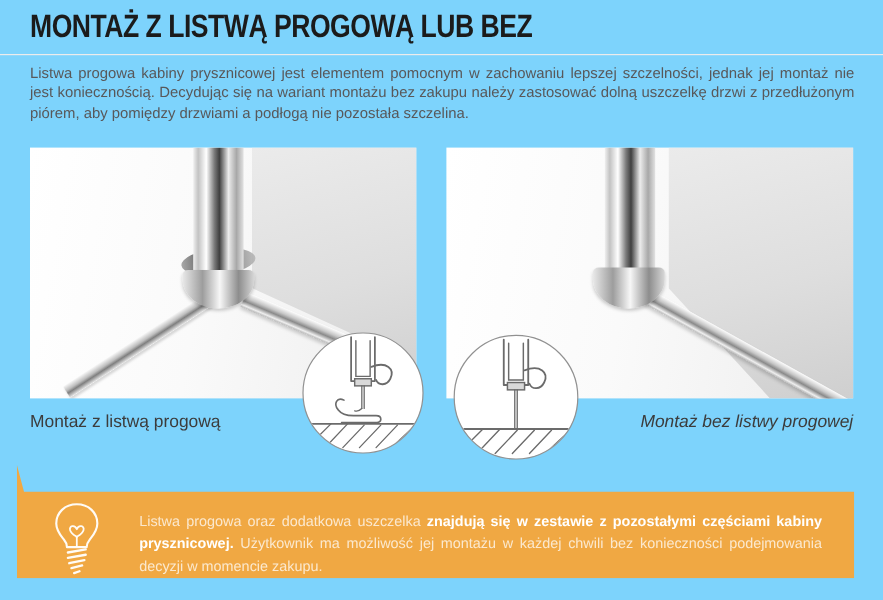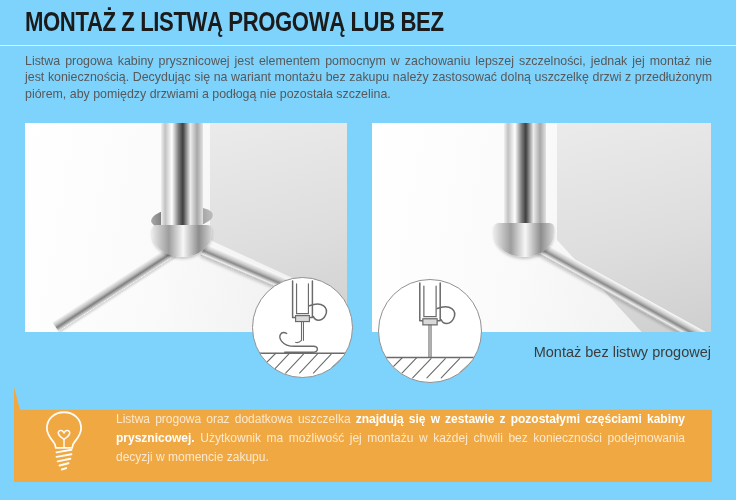--- a/index.html
+++ b/index.html
@@ -52,35 +52,35 @@
   .foot { position:absolute;
     border-radius:5px 5px 30px 30px / 4px 4px 24px 24px;
     background:linear-gradient(90deg,#e9e9e9 0%,#9d9d9d 28%,#f7f7f7 52%,#8d8d8d 78%,#d8d8d8 100%);
     box-shadow:0 2px 3px rgba(0,0,0,0.2); }
   .photo-left  .foot { left:127px; top:102px; width:60px; height:32px; }
   .photo-right .foot { left:122px; top:100px; width:60px; height:34px; }
 
   
   .caption { position:absolute; top:344px; font-size:14.5px; color:#3c3c3c; }
   .caption-left  { left:25px; }
-  .caption-right { right:25px; text-align:right; }
+  .caption-right { right:25px; text-align:right;font-style:italic; }
 
   
   .diagram-circle { position:absolute; background:#fff; border:1px solid #919191;
     border-radius:50%; overflow:hidden; z-index:5; }
   .diagram-circle.dc-left  { left:252px; top:277px; width:101px; height:101px; }
   .diagram-circle.dc-right { left:378px; top:279px; width:104px; height:104px; }
   .diagram-circle svg { width:100%; height:100%; display:block; }
 
   
   .note-banner { position:absolute; left:14px; top:387px; width:698px; height:95px;
     background:#F0A843;
     clip-path:polygon(0 0, 6px 24%, 100% 24%, 100% 100%, 0 100%); }
   .note-inner { position:absolute; left:0; top:23px; right:0; bottom:0;
-    display:flex; align-items:flex-start; }
+    display:flex; align-items:flex-end; }
   .bulb-wrap { flex:0 0 auto; margin-left:27px; width:46px; height:64px; }
   .bulb-wrap svg { width:100%; height:100%; display:block; }
   .note-text { flex:1 1 auto; margin-left:29px; margin-right:27px;
     font-size:12px; line-height:19px; text-align:justify;
     color:rgba(255,255,255,0.74); }
   .note-text .b { color:#ffffff; font-weight:bold; }
 </style>
 </head>
 <body>
 
@@ -143,20 +143,21 @@
         </g>
         <path d="M40,3 V40 M60,3 V40 M40,40 H44 M60,40 H56"></path>
         <path d="M44,6 V36 H56 V6" stroke-width="1.2"></path>
         <rect x="43" y="38" width="14" height="6" fill="#d9d9d9" stroke-width="1.2"></rect>
         <path d="M57,28 C70,23 77,30 73,38 C70,44 63,44 61,39"></path>
         <path d="M49,44 V76 M51,44 V76" stroke-width="1.1"></path>
       </g>
     </svg>
   </div>
 
+  <div class="caption caption-left">Montaż z listwą progową</div>
   <div class="caption caption-right">Montaż bez listwy progowej</div>
 
   <div class="note-banner">
     <div class="note-inner">
       <div class="bulb-wrap">
         <svg viewBox="0 0 60 86">
           <g stroke="rgba(255,255,255,0.95)" fill="none" stroke-width="2.4" stroke-linecap="round" stroke-linejoin="round">
             <path d="M30,3 C43.5,3 53,12.5 53,24.5 C53,32.5 48.5,37.5 44.5,42.5 C42,45.5 41,48 41,51 L19,51 C19,48 18,45.5 15.5,42.5 C11.5,37.5 7,32.5 7,24.5 C7,12.5 16.5,3 30,3 Z"></path>
             <path d="M30,31 C28,25.5 21,27 22.5,32 C23.5,35.5 27,37.5 30,39.5 C33,37.5 36.5,35.5 37.5,32 C39,27 32,25.5 30,31 Z" stroke-width="2"></path>
             <path d="M30,40 V50" stroke-width="2"></path>

